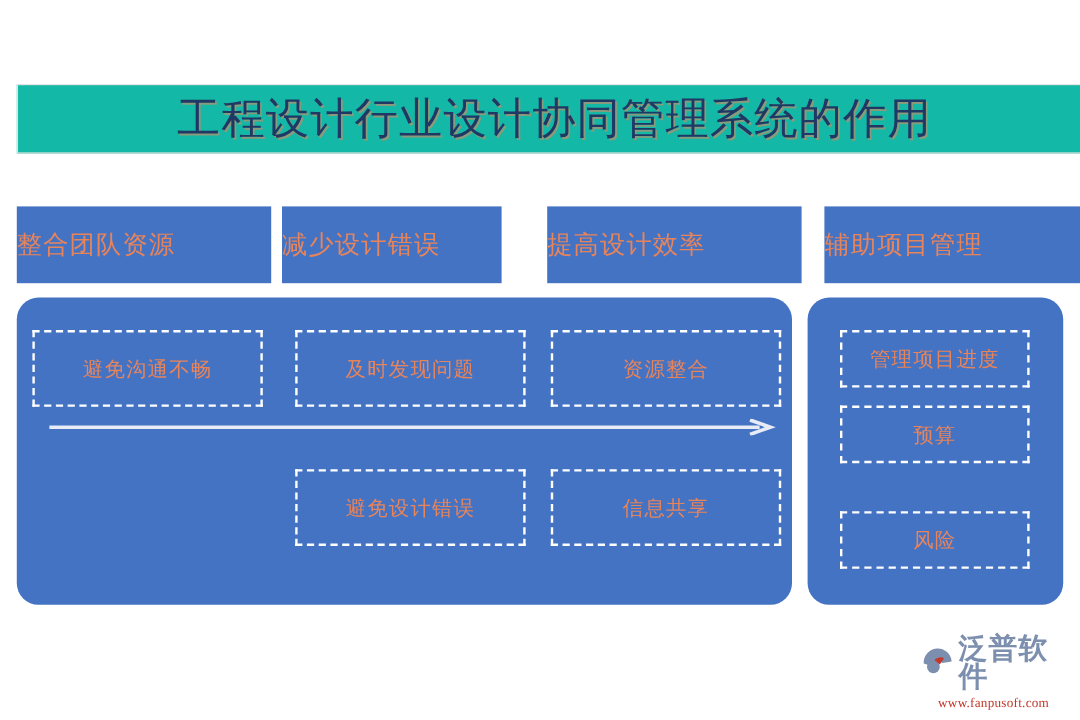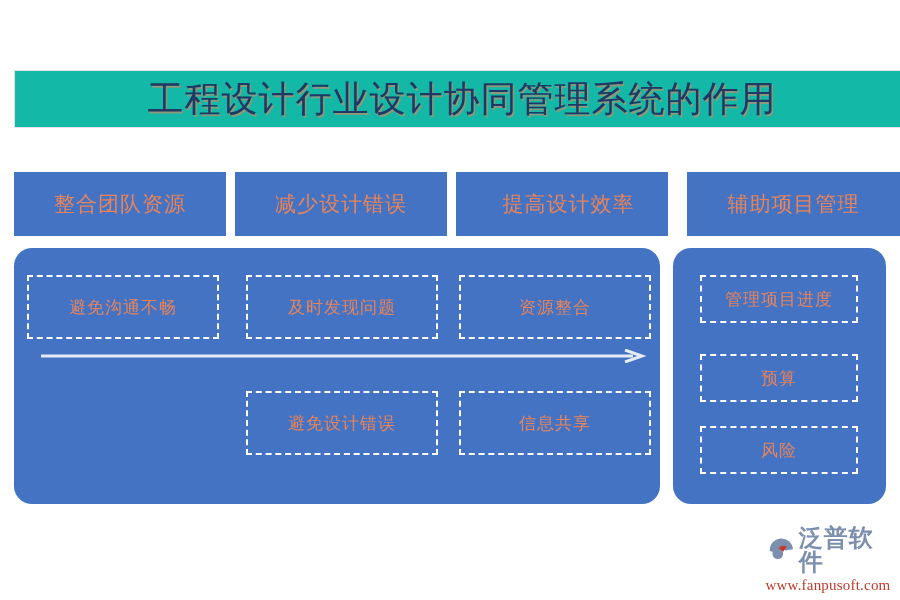--- a/index.html
+++ b/index.html
@@ -52,32 +52,32 @@
     width: 872px;
     height: 64px;
   }
   .hdr {
     position: absolute;
     top: 0;
     height: 64px;
     background: #4573c4;
     display: flex;
     align-items: center;
-    justify-content: center;
+    justify-content: flex-start;
     box-sizing: border-box;
   }
   .hdr-label {
     font-size: 21px;
     color: #e8845a;
     letter-spacing: 1px;
     white-space: nowrap;
   }
   .hdr.c0 { left: 0px;   width: 212px; }
-  .hdr.c1 { left: 221px; width: 212px; }
-  .hdr.c2 { left: 442px; width: 212px; padding-left: 13px; }
+  .hdr.c1 { left: 221px; width: 183px; }
+  .hdr.c2 { left: 442px; width: 212px; }
   .hdr.c3 { left: 673px; width: 213px; }
 
   
   .panel {
     position: absolute;
     background: #4573c4;
     box-sizing: border-box;
     border-radius: 18px;
   }
   .panel-left {
@@ -114,21 +114,21 @@
   .panel-left .cell { width: 192px; height: 64px; }
   .panel-left .cell.r0 { top: 27px; }
   .panel-left .cell.r1 { top: 143px; }
   .panel-left .cell.k0 { left: 13px; }
   .panel-left .cell.k1 { left: 232px; }
   .panel-left .cell.k2 { left: 445px; text-align: right; }
 
   
   .panel-right .cell { left: 27px; width: 158px; height: 48px; }
   .panel-right .cell.s0 { top: 27px; }
-  .panel-right .cell.s1 { top: 106px; }
+  .panel-right .cell.s1 { top: 90px; }
   .panel-right .cell.s2 { top: 178px; }
 
   
   .arrow {
     position: absolute;
     left: 27px;
     top: 101px;
     width: 606px;
     height: 14px;
     pointer-events: none;
@@ -179,21 +179,21 @@
   .logo-cn {
     font-size: 24px;
     color: #7d8fae;
     letter-spacing: 1px;
     line-height: 1;
     font-family: "Liberation Sans", "DejaVu Sans", sans-serif;
     font-weight: bold;
   }
   .logo-url {
     margin-top: 3px;
-    font-size: 15px;
+    font-size: 11px;
     color: #c0392b;
     letter-spacing: 0.2px;
     font-family: "Liberation Serif", "DejaVu Serif", serif;
   }
 </style>
 </head>
 <body>
 
 <div id="canvas">
 

